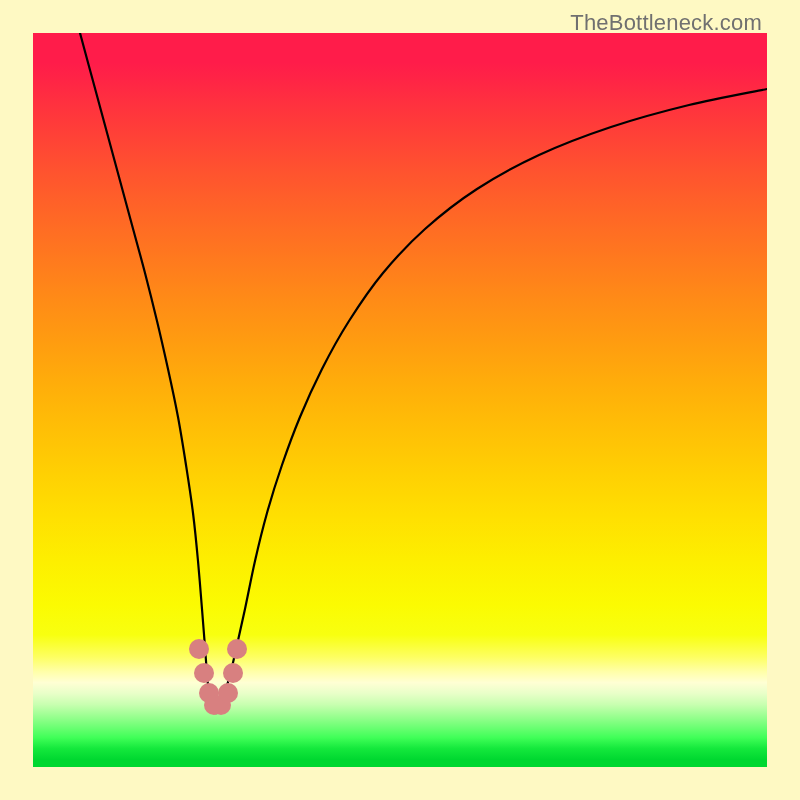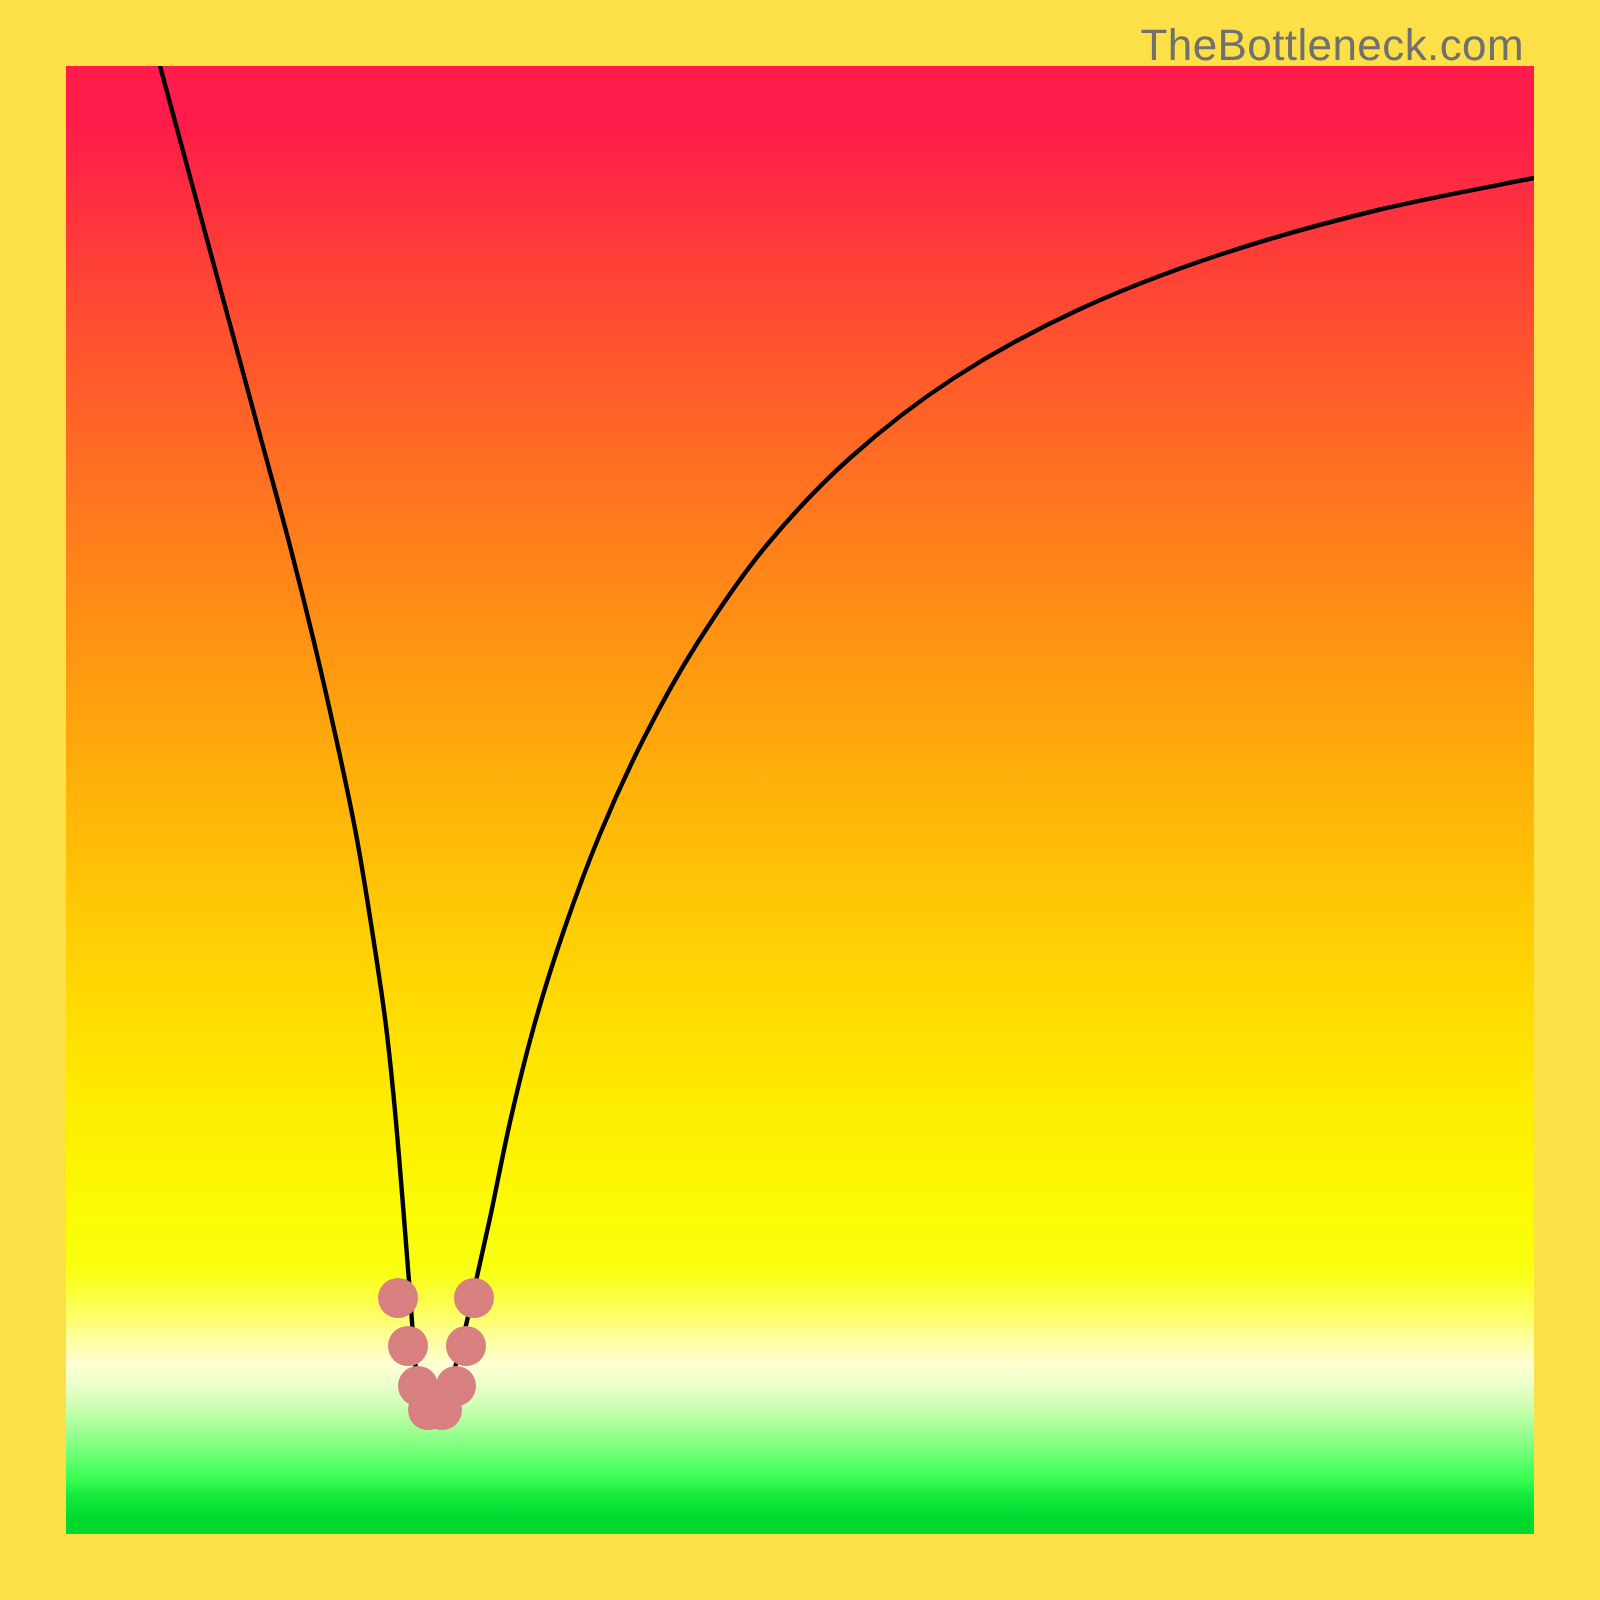--- a/index.html
+++ b/index.html
@@ -8,21 +8,21 @@
     width: 800px;
     height: 800px;
     overflow: hidden;
     background: #000;
     font-family: Arial, Helvetica, sans-serif;
   }
   .outer {
     position: relative;
     width: 800px;
     height: 800px;
-    background: #fde047;
+    background: #fef9c3;
   }
   .plot {
     position: absolute;
     left: 33px;
     top: 33px;
     width: 734px;
     height: 734px;
     background: linear-gradient(to bottom,
       #ff1c4a 0%,
       #ff1c4a 4%,

